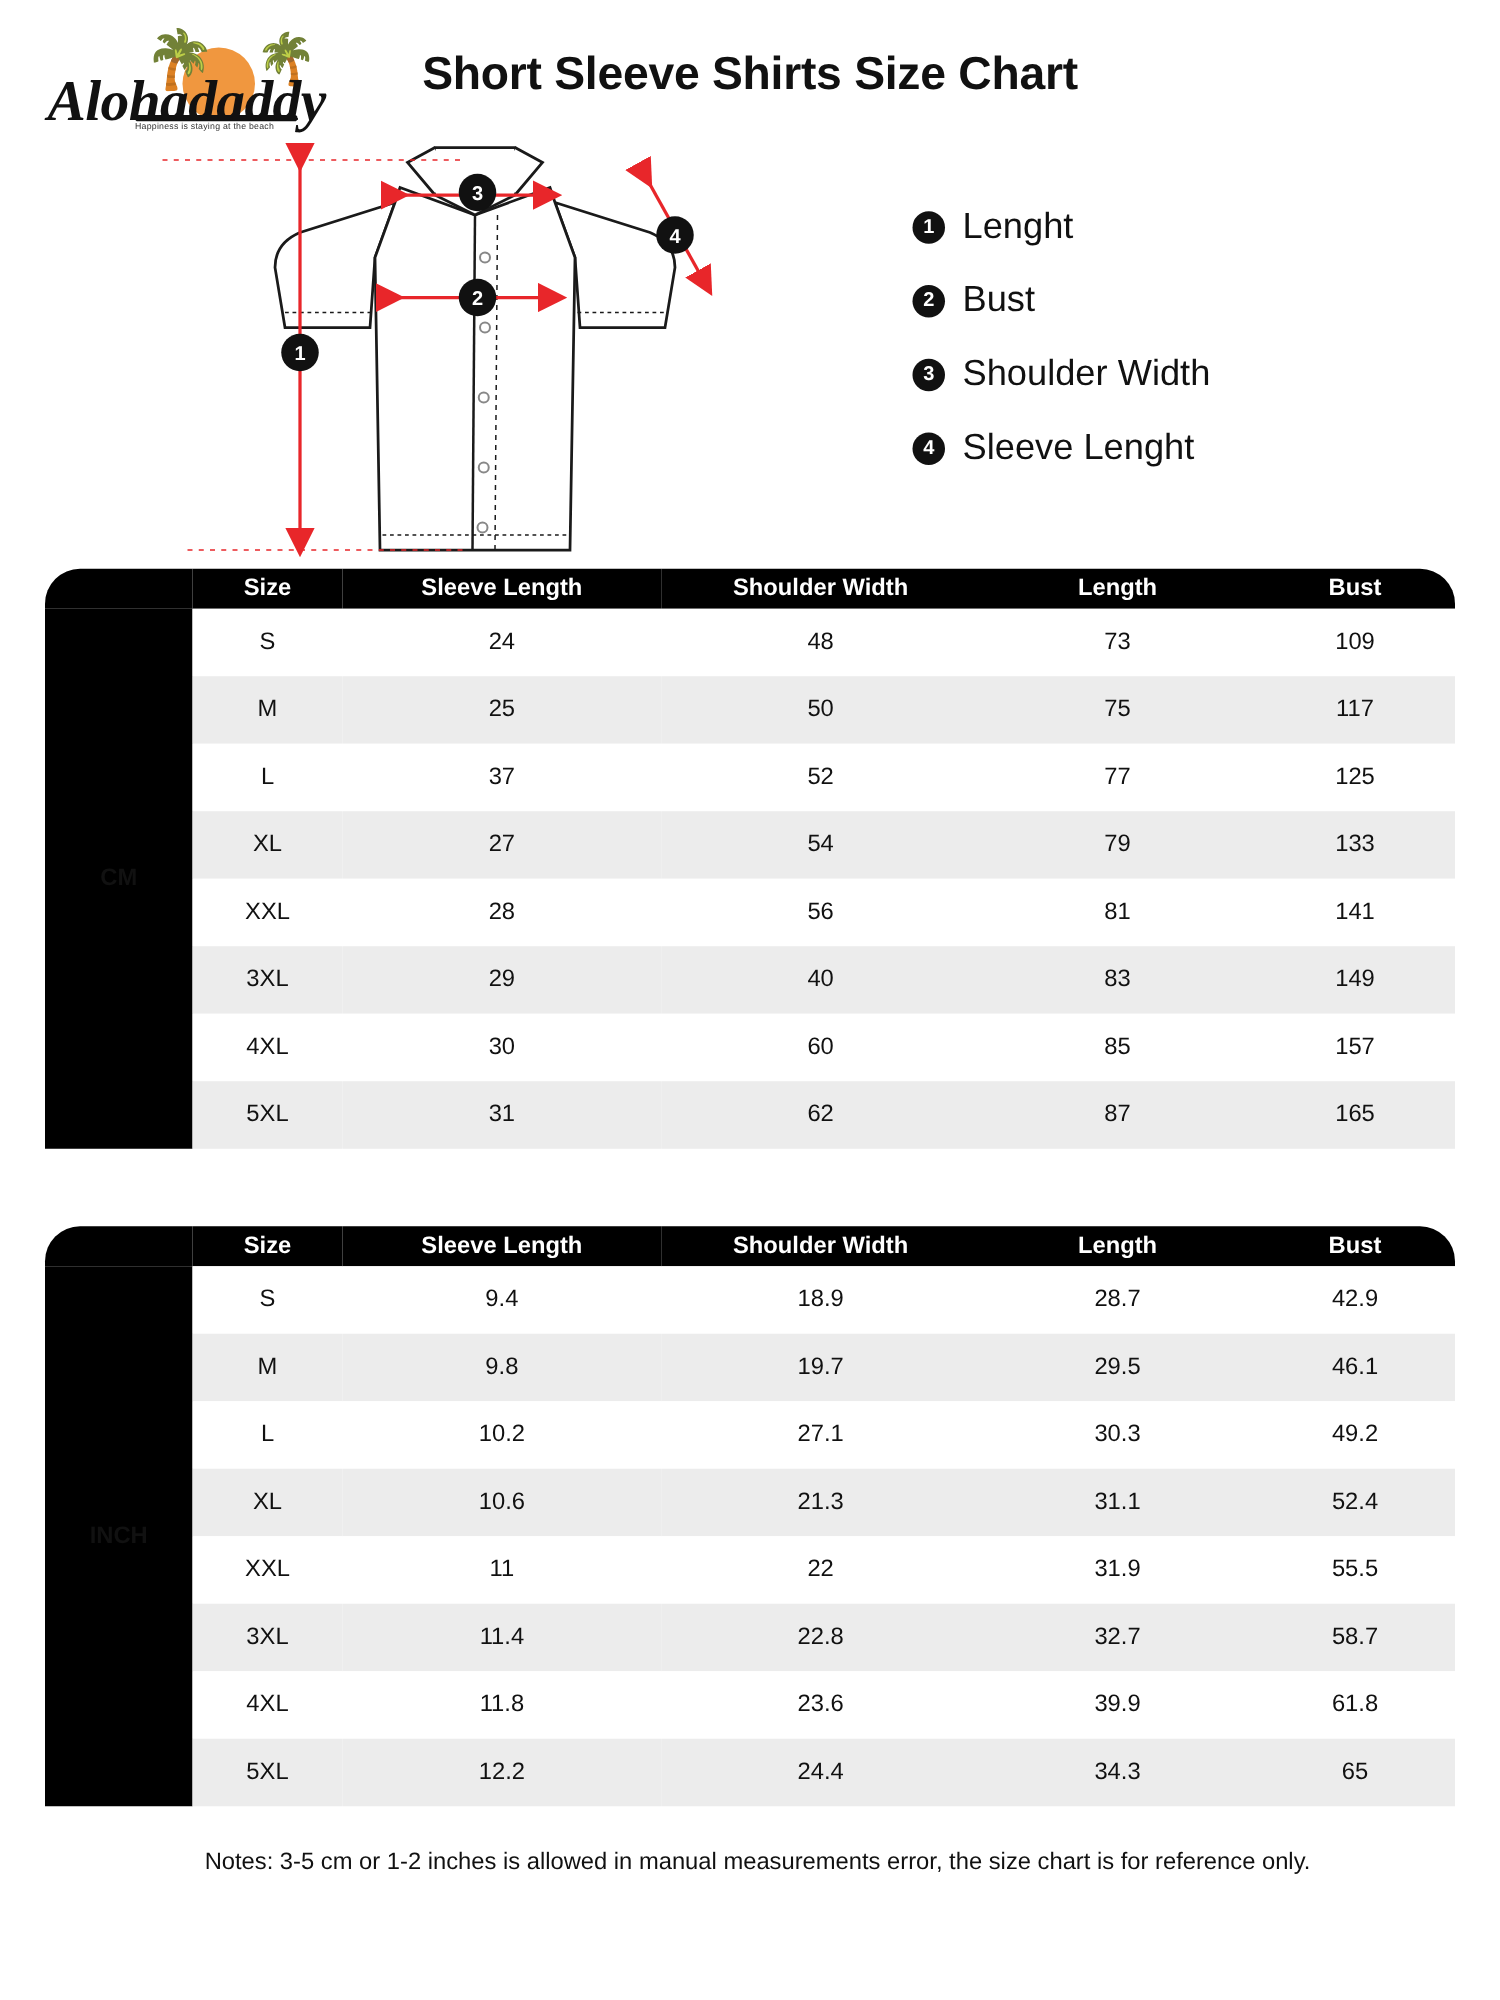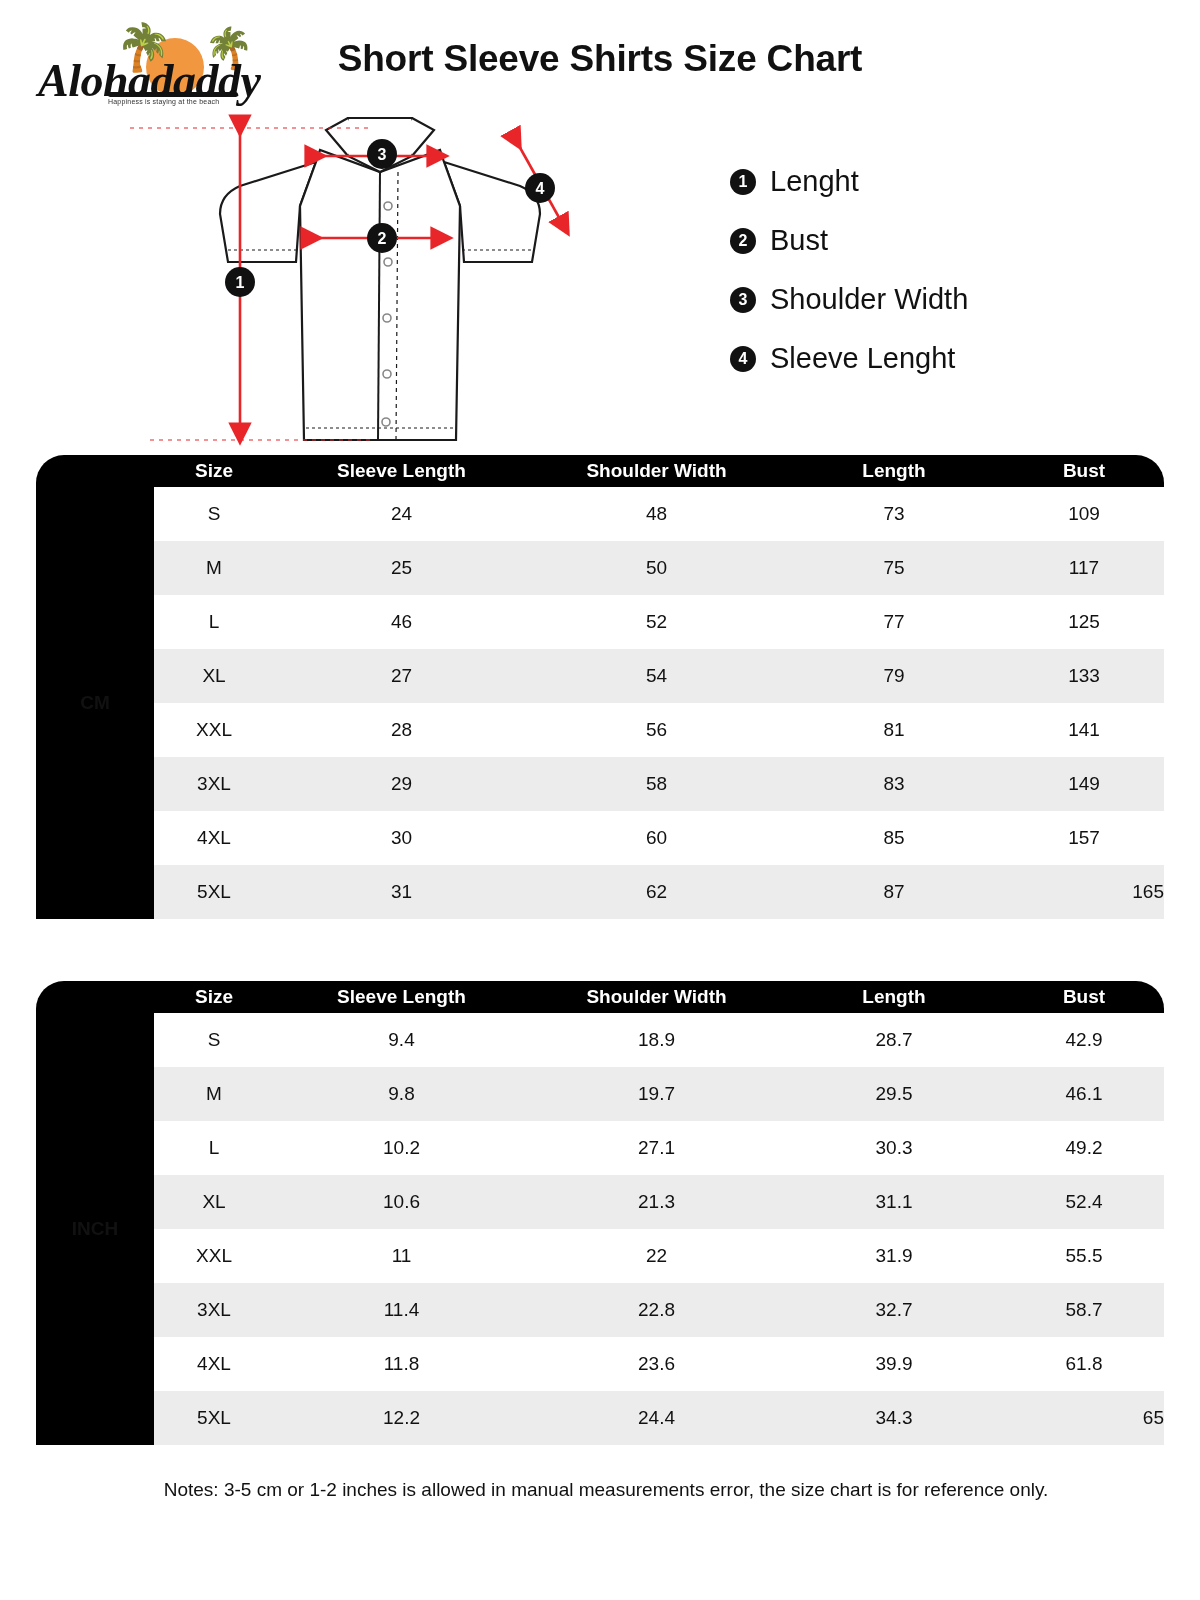--- a/index.html
+++ b/index.html
@@ -150,21 +150,21 @@
 
   col.c-unit { width: 118px; }
   col.c-size { width: 120px; }
   col.c-sleeve { width: 255px; }
   col.c-shoulder { width: 255px; }
   col.c-length { width: 220px; }
   col.c-bust { width: 160px; }
   .thead-rounded th:first-child { border-top-left-radius: 28px; }
   .thead-rounded th:last-child { border-top-right-radius: 28px; }
   tbody tr:last-child td.unit-cell { border-bottom-left-radius: 28px; }
-  tbody tr:last-child td:last-child { border-bottom-right-radius: 0; text-align: right; }
+  tbody tr:last-child td:last-child { border-bottom-right-radius: 0; }
 
   .spacer { height: 62px; }
 
   .notes {
     text-align: center;
     font-size: 19px;
     color: #111;
     margin-top: 34px;
     margin-left: 12px;
   }
@@ -310,21 +310,21 @@
         </tr>
         <tr class="alt">
           <td class="data">M</td>
           <td class="data">25</td>
           <td class="data">50</td>
           <td class="data">75</td>
           <td class="data">117</td>
         </tr>
         <tr>
           <td class="data">L</td>
-          <td class="data">46</td>
+          <td class="data">37</td>
           <td class="data">52</td>
           <td class="data">77</td>
           <td class="data">125</td>
         </tr>
         <tr class="alt">
           <td class="data">XL</td>
           <td class="data">27</td>
           <td class="data">54</td>
           <td class="data">79</td>
           <td class="data">133</td>
@@ -332,21 +332,21 @@
         <tr>
           <td class="data">XXL</td>
           <td class="data">28</td>
           <td class="data">56</td>
           <td class="data">81</td>
           <td class="data">141</td>
         </tr>
         <tr class="alt">
           <td class="data">3XL</td>
           <td class="data">29</td>
-          <td class="data">58</td>
+          <td class="data">40</td>
           <td class="data">83</td>
           <td class="data">149</td>
         </tr>
         <tr>
           <td class="data">4XL</td>
           <td class="data">30</td>
           <td class="data">60</td>
           <td class="data">85</td>
           <td class="data">157</td>
         </tr>

